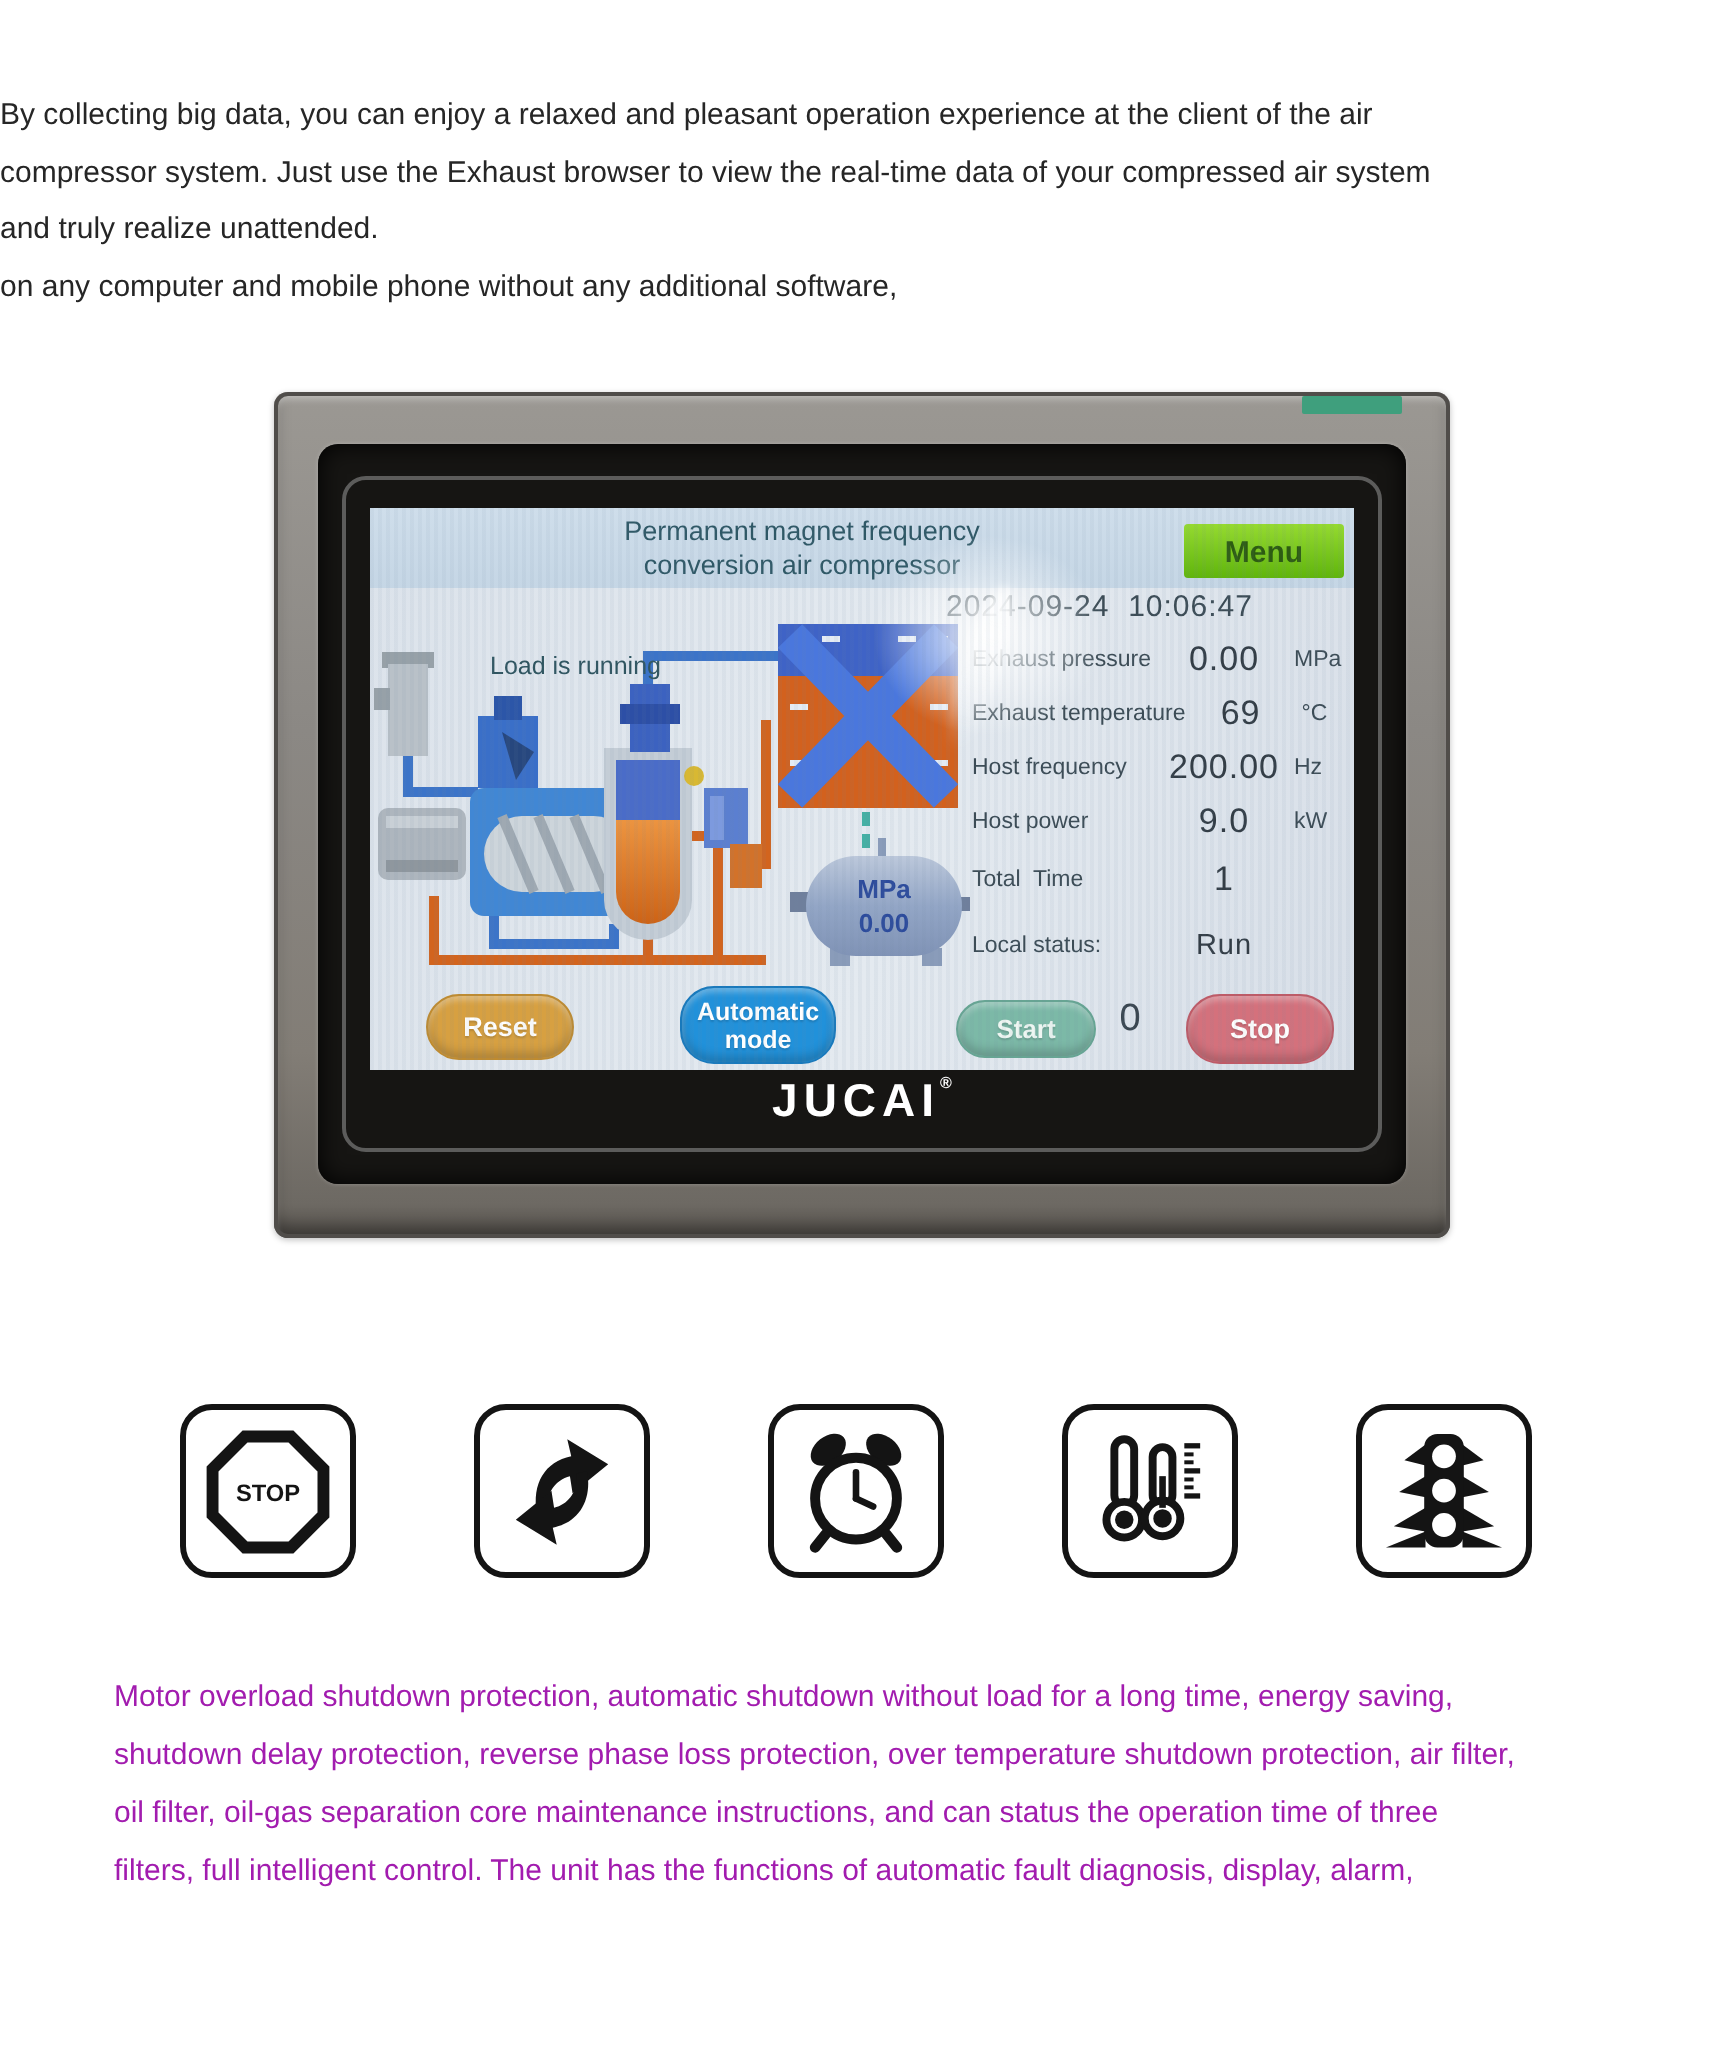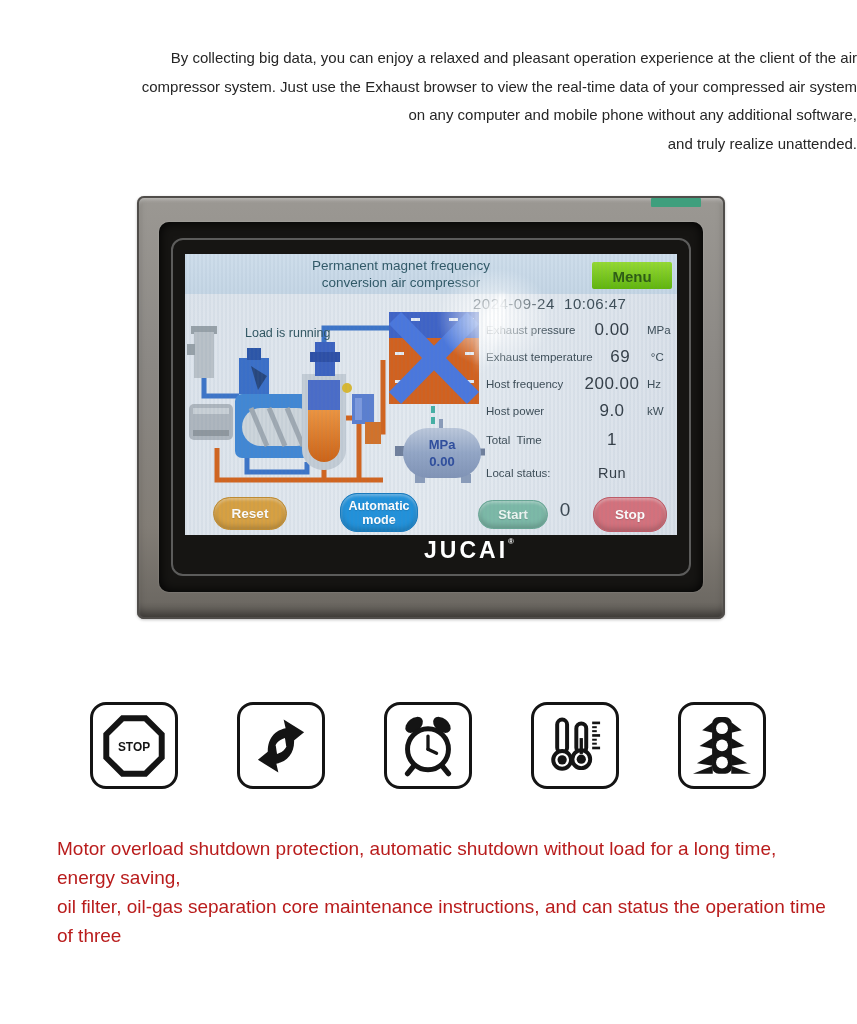--- a/index.html
+++ b/index.html
@@ -2,38 +2,38 @@
 <html><head>
 <meta charset="utf-8">
 <style>
   html,body { margin:0; padding:0; }
   body {
     width:857px; height:1024px; background:#ffffff; position:relative;
     font-family:"Liberation Sans", sans-serif; overflow:hidden;
   }
 
   
-  .intro { position:absolute; top:44px; left:0; width:857px; text-align:right;
+  .intro { position:absolute; top:44px; left:0; width:857px; text-align:left;
            font-size:15px; line-height:28.5px; color:#262626; }
 
   
   .monitor { position:absolute; left:137px; top:196px; width:588px; height:423px;
     border-radius:7px;
     background:linear-gradient(180deg,#9b9893 0%, #8b8884 40%, #827d76 78%, #6d6963 96%, #57534e 100%);
     box-shadow: inset 0 0 0 2px #504d4a, inset 0 3px 4px rgba(255,255,255,0.45),
                 inset 0 -6px 8px rgba(0,0,0,0.35), 0 1px 3px rgba(0,0,0,0.25); }
   .power-led { position:absolute; top:2px; right:24px; width:50px; height:9px;
     background:#3f9f7d; border-radius:1px; }
   .bezel { position:absolute; left:22px; top:26px; right:22px; bottom:27px;
     background:#161513; border-radius:10px;
     box-shadow: inset 0 0 12px #000, 0 0 2px rgba(255,255,255,0.25); }
   .screen-outline { position:absolute; left:34px; top:42px; width:516px; height:334px;
     border:2px solid #828282; border-radius:12px; opacity:0.65; pointer-events:none; }
   .brand { position:absolute; left:0; top:341px; width:588px; text-align:center;
-    color:#ffffff; font-size:23px; font-weight:900; letter-spacing:3px;padding-left:38px; }
+    color:#ffffff; font-size:23px; font-weight:900; letter-spacing:3px; }
   .brand-mark { font-size:8px; vertical-align:14px; letter-spacing:0; }
 
   
   .screen { position:absolute; left:48px; top:58px; width:492px; height:281px;
     background:linear-gradient(105deg,#dce3eb, #e4eaf0 55%, #d8dfe8); overflow:hidden; }
   .scanlines { position:absolute; inset:0;
     background:repeating-linear-gradient(90deg, rgba(110,135,160,0.07) 0 2px, rgba(255,255,255,0) 2px 4px);
     pointer-events:none; }
   .titlebar { position:absolute; top:0; left:0; right:0; height:40px;
     background:linear-gradient(180deg,#cfdeeb,#c5d6e5); }
@@ -79,30 +79,30 @@
 
   
   .features { position:absolute; left:90px; top:702px; width:676px;
     display:flex; justify-content:space-between; }
   .card { width:88px; height:87px; border:3px solid #141414; border-radius:16px;
     background:#fff; display:flex; align-items:center; justify-content:center; box-sizing:border-box; }
   .card svg { width:66px; height:66px; }
 
   
   .description { position:absolute; left:57px; top:834px; width:770px;
-    font-size:19px; line-height:29px; color:#b91c1c; }
+    font-size:15px; line-height:29px; color:#a21caf; }
 </style>
 </head>
 <body>
 
 <div class="intro">
   <div>By collecting big data, you can enjoy a relaxed and pleasant operation experience at the client of the air</div>
   <div>compressor system. Just use the Exhaust browser to view the real-time data of your compressed air system</div>
+  <div>and truly realize unattended.</div>
   <div>on any computer and mobile phone without any additional software,</div>
-  <div>and truly realize unattended.</div>
 </div>
 
 <div class="monitor">
   <div class="power-led"></div>
   <div class="bezel"></div>
   <div class="screen-outline"></div>
 
   <div class="screen">
     <div class="titlebar"></div>
     <div class="title-lines">
@@ -310,14 +310,16 @@
       </g>
       <circle cx="50" cy="23" r="9" fill="#ffffff"></circle>
       <circle cx="50" cy="49" r="9" fill="#ffffff"></circle>
       <circle cx="50" cy="75" r="9" fill="#ffffff"></circle>
     </svg>
   </div>
 </div>
 
 <div class="description">
   <div>Motor overload shutdown protection, automatic shutdown without load for a long time, energy saving,</div>
+  <div>shutdown delay protection, reverse phase loss protection, over temperature shutdown protection, air filter,</div>
   <div>oil filter, oil-gas separation core maintenance instructions, and can status the operation time of three</div>
+  <div>filters, full intelligent control. The unit has the functions of automatic fault diagnosis, display, alarm,</div>
 </div>
 
 </body></html>

